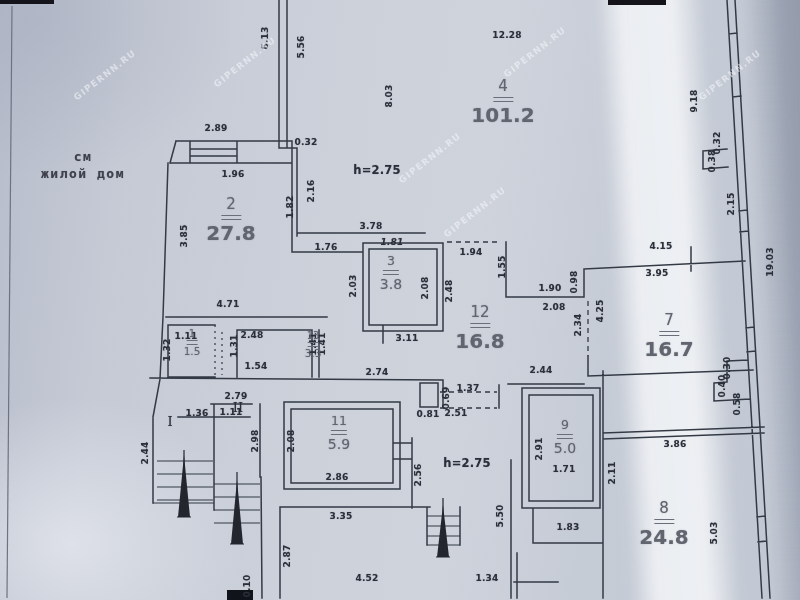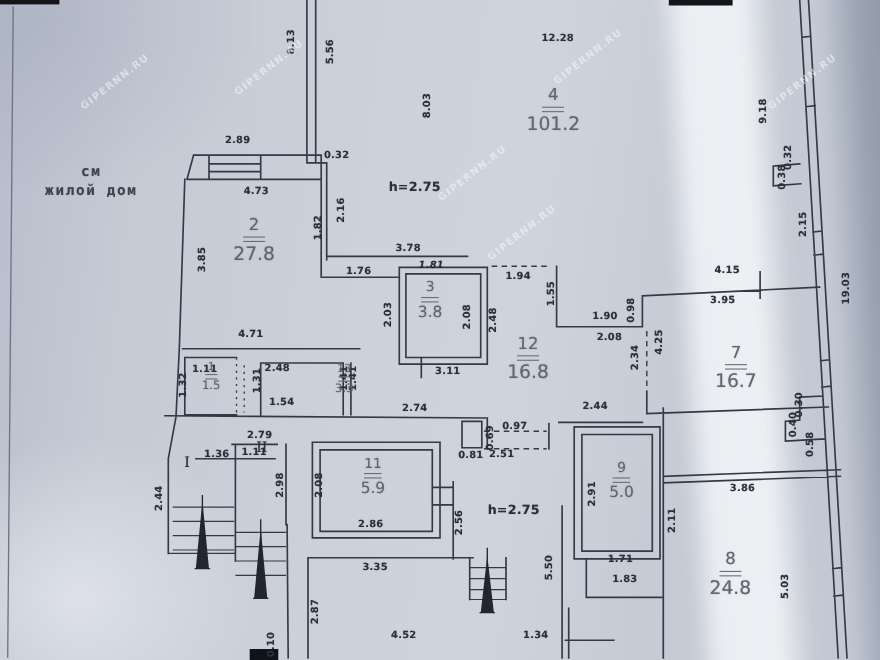--- a/index.html
+++ b/index.html
@@ -23,21 +23,21 @@
   #labels-layer{position:absolute;left:0;top:0;width:800px;height:600px;}
   .dim{position:absolute;transform:translate(-50%,-50%);
     font:700 9px "DejaVu Sans","Liberation Sans",sans-serif;color:#2b2f3a;
     letter-spacing:.2px;white-space:nowrap;text-shadow:0 0 1px rgba(43,47,58,.4);}
   .dim.v{transform:translate(-50%,-50%) rotate(-90deg);}
   .dim.hh{font-size:11.5px;}
   .room{position:absolute;transform:translateX(-50%);text-align:center;
     color:#61656f;text-shadow:0 0 1.2px rgba(97,101,111,.55);line-height:1.1;}
   .room .rnum{font-weight:400;}
   .room .req{margin:2px auto;height:3px;border-top:1.5px solid #6a6e78;border-bottom:1.5px solid #6a6e78;}
-  .room.s-lg .rnum{font-size:15px;} .room.s-lg .rarea{font-size:17px;} .room.s-lg .req{width:20px;}
+  .room.s-lg .rnum{font-size:15px;} .room.s-lg .rarea{font-size:20px;font-weight:bold;} .room.s-lg .req{width:20px;}
   .room.s-md .rnum{font-size:12.5px;} .room.s-md .rarea{font-size:14px;} .room.s-md .req{width:16px;}
   .room.s-sm .rnum{font-size:10px;} .room.s-sm .rarea{font-size:10.5px;} .room.s-sm .req{width:11px;margin:1px auto;}
   .stair-label{position:absolute;transform:translate(-50%,-50%);
     font:13px "DejaVu Serif","Liberation Serif",serif;color:#2a2e38;text-shadow:0 0 1px rgba(42,46,56,.4);}
   .note{position:absolute;left:14px;top:148px;width:138px;text-align:center;
     font:700 13px "DejaVu Sans Mono","Liberation Mono",monospace;color:#3e414b;
     letter-spacing:1.5px;line-height:17px;text-shadow:0 0 1px rgba(62,65,75,.45);}
   .wm{position:absolute;transform:translate(-50%,-50%) rotate(-38deg);
     font:600 9px "DejaVu Sans","Liberation Sans",sans-serif;letter-spacing:1.3px;
     color:rgba(246,248,252,.55);white-space:nowrap;}
@@ -112,21 +112,21 @@
 
   <div id="labels-layer">
       <div class="dim v" style="left: 265px; top: 38px;">6.13</div>
       <div class="dim v" style="left: 301px; top: 47px;">5.56</div>
       <div class="dim" style="left: 507px; top: 35px;">12.28</div>
       <div class="dim v" style="left: 389px; top: 96px;">8.03</div>
       <div class="dim v" style="left: 694px; top: 101px;">9.18</div>
       <div class="dim" style="left: 216px; top: 128px;">2.89</div>
       <div class="dim" style="left: 306px; top: 142px;">0.32</div>
       <div class="dim hh" style="left: 377px; top: 170px;">h=2.75</div>
-      <div class="dim" style="left: 233px; top: 174px;">4.73</div>
+      <div class="dim" style="left: 233px; top: 174px;">1.96</div>
       <div class="dim v" style="left: 717px; top: 143px;">0.32</div>
       <div class="dim v" style="left: 712px; top: 161px;">0.38</div>
       <div class="dim v" style="left: 311px; top: 191px;">2.16</div>
       <div class="dim v" style="left: 290px; top: 207px;">1.82</div>
       <div class="dim v" style="left: 731px; top: 204px;">2.15</div>
       <div class="dim" style="left: 371px; top: 226px;">3.78</div>
       <div class="dim" style="left: 326px; top: 247px;">1.76</div>
       <div class="dim" style="left: 392px; top: 242px; font-style: italic;">1.81</div>
       <div class="dim" style="left: 471px; top: 252px;">1.94</div>
       <div class="dim v" style="left: 502px; top: 267px;">1.55</div>
@@ -146,35 +146,35 @@
       <div class="dim" style="left: 407px; top: 338px;">3.11</div>
       <div class="dim" style="left: 186px; top: 336px;">1.11</div>
       <div class="dim v" style="left: 167px; top: 350px;">1.32</div>
       <div class="dim" style="left: 252px; top: 335px;">2.48</div>
       <div class="dim v" style="left: 234px; top: 346px;">1.31</div>
       <div class="dim v" style="left: 313px; top: 344px;">1.41</div>
       <div class="dim v" style="left: 322px; top: 344px;">1.41</div>
       <div class="dim" style="left: 256px; top: 366px;">1.54</div>
       <div class="dim" style="left: 377px; top: 372px;">2.74</div>
       <div class="dim" style="left: 541px; top: 370px;">2.44</div>
-      <div class="dim" style="left: 468px; top: 388px;">0.97</div>
+      <div class="dim" style="left: 468px; top: 388px;">1.37</div>
       <div class="dim v" style="left: 446px; top: 398px;">0.69</div>
       <div class="dim" style="left: 428px; top: 414px;">0.81</div>
       <div class="dim" style="left: 456px; top: 413px;">2.51</div>
       <div class="dim" style="left: 236px; top: 396px;">2.79</div>
       <div class="dim" style="left: 197px; top: 413px;">1.36</div>
       <div class="dim" style="left: 231px; top: 412px;">1.11</div>
       <div class="dim v" style="left: 145px; top: 453px;">2.44</div>
       <div class="dim v" style="left: 255px; top: 441px;">2.98</div>
       <div class="dim v" style="left: 291px; top: 441px;">2.08</div>
       <div class="dim" style="left: 337px; top: 477px;">2.86</div>
       <div class="dim v" style="left: 418px; top: 475px;">2.56</div>
       <div class="dim hh" style="left: 467px; top: 463px;">h=2.75</div>
       <div class="dim v" style="left: 539px; top: 449px;">2.91</div>
-      <div class="dim" style="left: 564px; top: 509px;">1.71</div>
+      <div class="dim" style="left: 564px; top: 469px;">1.71</div>
       <div class="dim v" style="left: 612px; top: 473px;">2.11</div>
       <div class="dim" style="left: 675px; top: 444px;">3.86</div>
       <div class="dim v" style="left: 727px; top: 368px;">0.30</div>
       <div class="dim v" style="left: 722px; top: 386px;">0.40</div>
       <div class="dim v" style="left: 737px; top: 404px;">0.58</div>
       <div class="dim" style="left: 341px; top: 516px;">3.35</div>
       <div class="dim v" style="left: 287px; top: 556px;">2.87</div>
       <div class="dim v" style="left: 500px; top: 516px;">5.50</div>
       <div class="dim" style="left: 568px; top: 527px;">1.83</div>
       <div class="dim v" style="left: 714px; top: 533px;">5.03</div>

